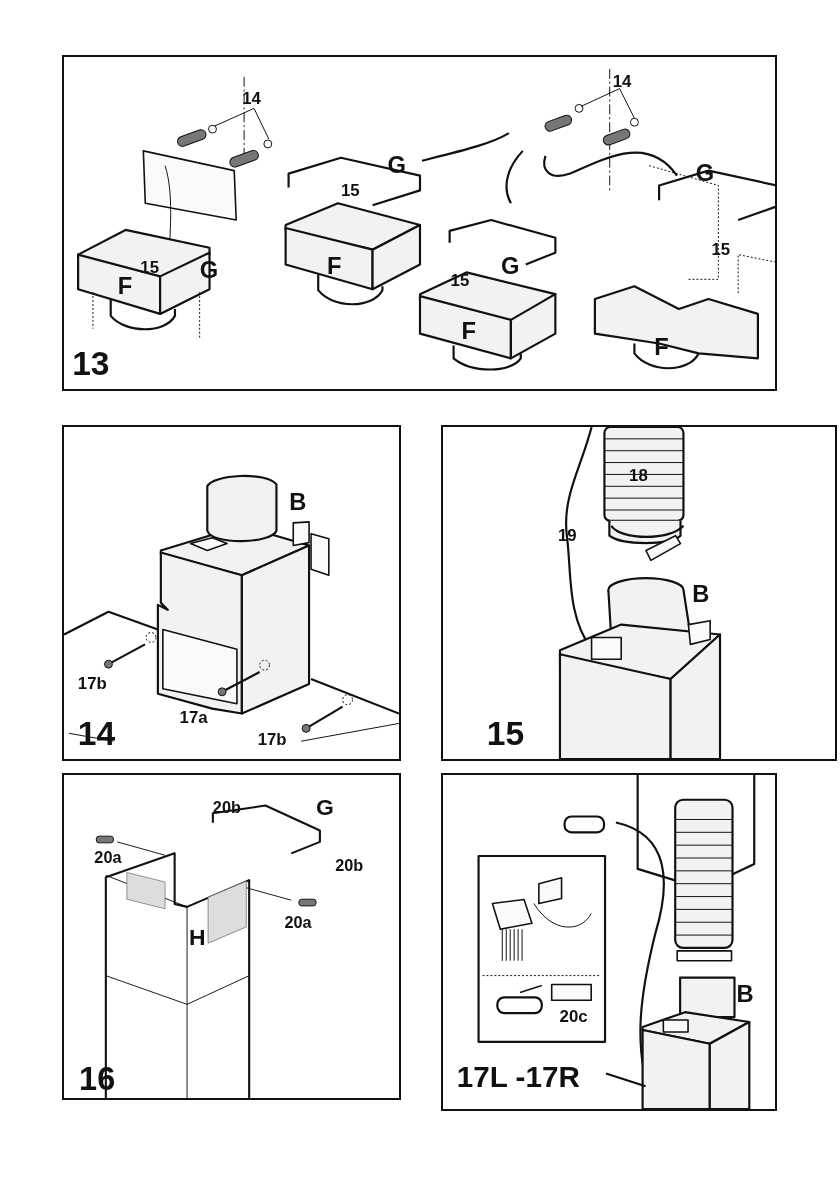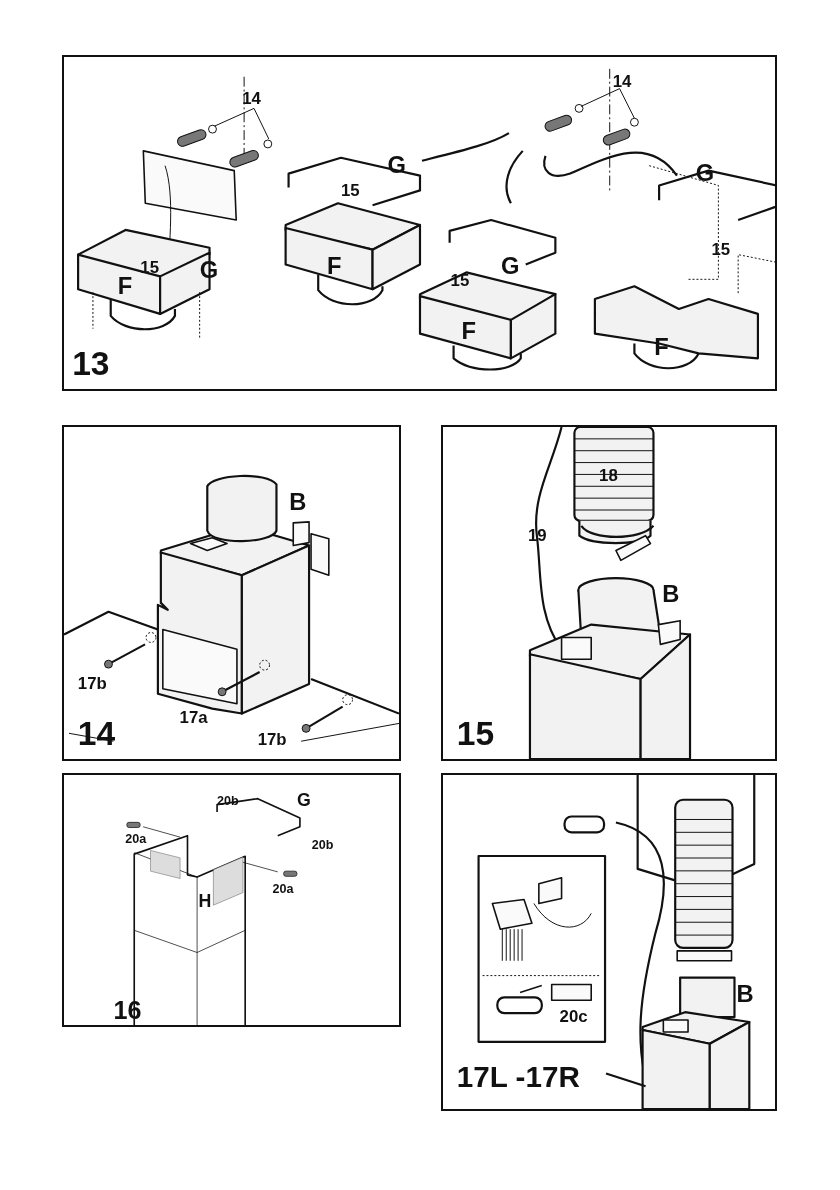--- a/index.html
+++ b/index.html
@@ -1,21 +1,21 @@
 <!DOCTYPE html>
 <html><head>
 <meta charset="utf-8">
 <style>
   html,body{margin:0;padding:0;background:#fff;}
   body{width:840px;height:1190px;position:relative;overflow:hidden;font-family:"Liberation Sans",sans-serif;}
   .panel{position:absolute;border:2.5px solid #111;box-sizing:border-box;background:#fff;overflow:hidden;}
   #p13{left:62px;top:55px;width:715px;height:336px;}
   #p14{left:62px;top:425px;width:339px;height:336px;}
-  #p15{left:441px;top:425px;width:336px;height:336px;}
-  #p16{left:62px;top:773px;width:339px;height:254px;}
+  #p15{left:441px;top:425px;width:396px;height:336px;}
+  #p16{left:62px;top:773px;width:339px;height:327px;}
   #p17{left:441px;top:773px;width:336px;height:338px;}
   svg{position:absolute;left:0;top:0;width:100%;height:100%;}
   .lbl{font-family:"Liberation Sans",sans-serif;font-weight:bold;fill:#111;}
   .fig{font-size:34px;}
   .big{font-size:24px;}
   .mid{font-size:17px;}
   .ln{stroke:#111;fill:none;stroke-width:2.2;stroke-linejoin:round;}
   .thin{stroke:#111;fill:none;stroke-width:1;}
   .dot{stroke:#111;fill:none;stroke-width:1;stroke-dasharray:2 2;}
   .box{stroke:#111;fill:#f2f2f2;stroke-width:2.2;stroke-linejoin:round;}

